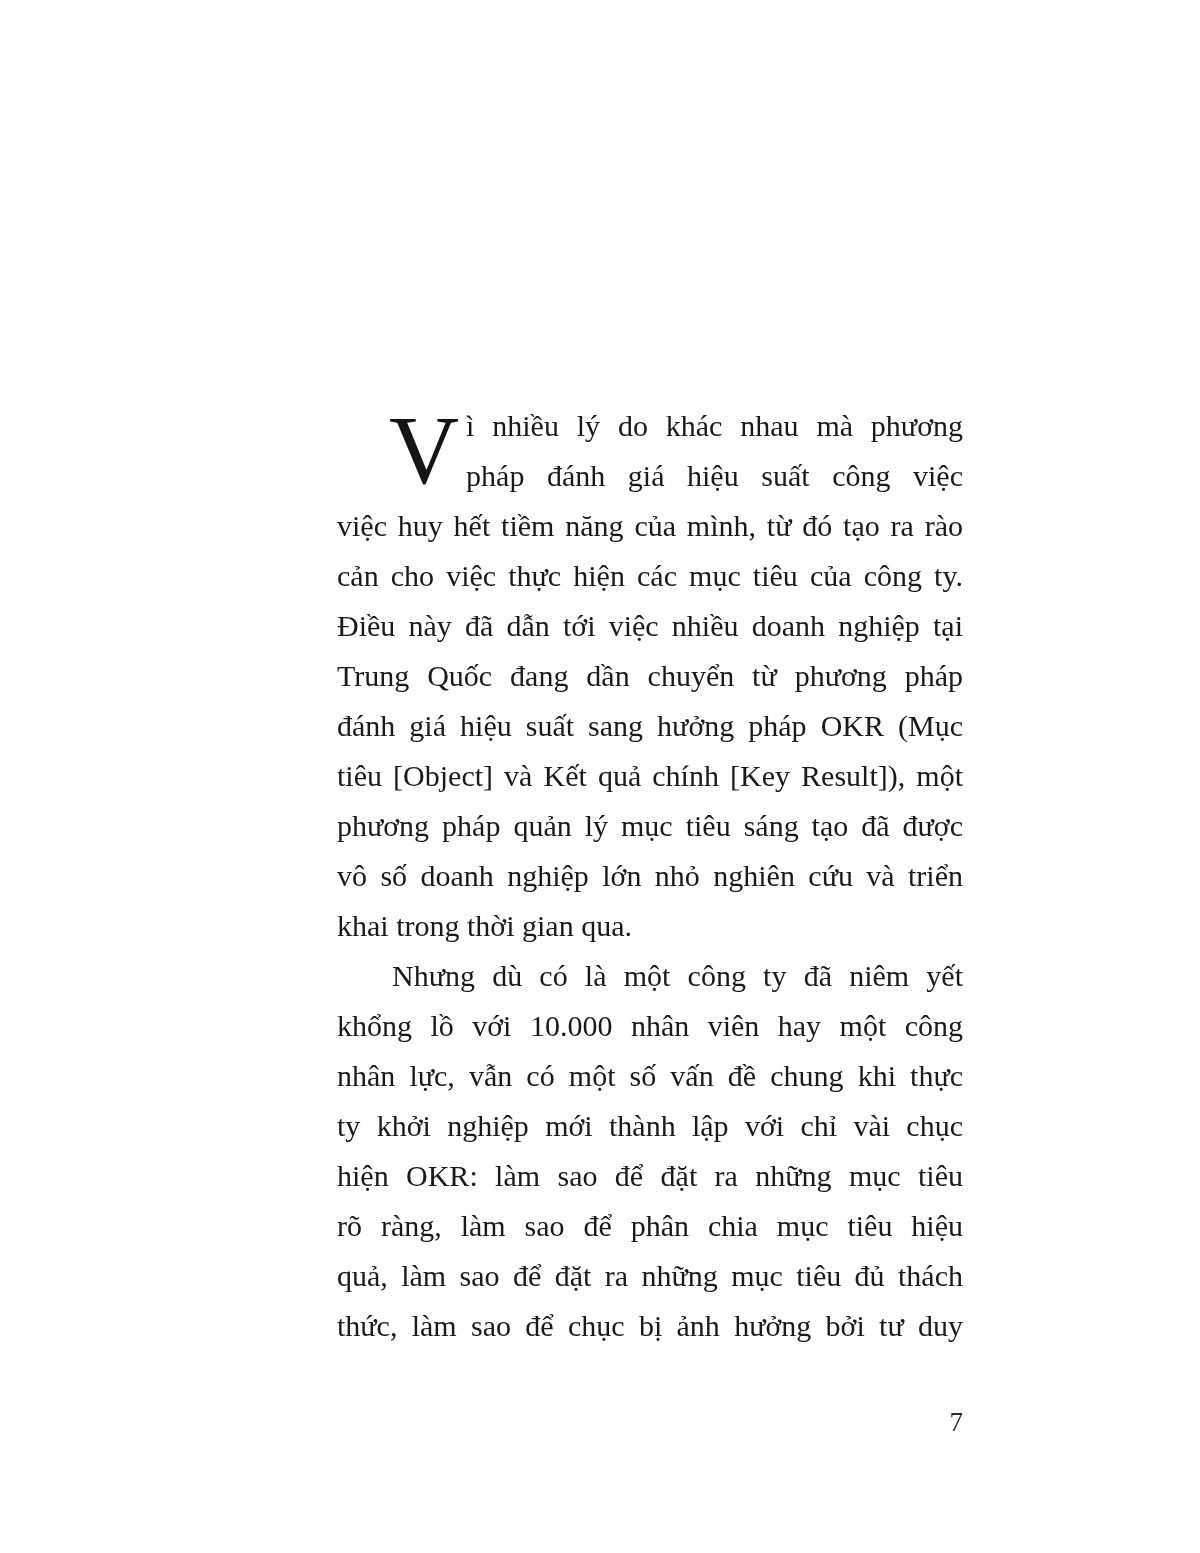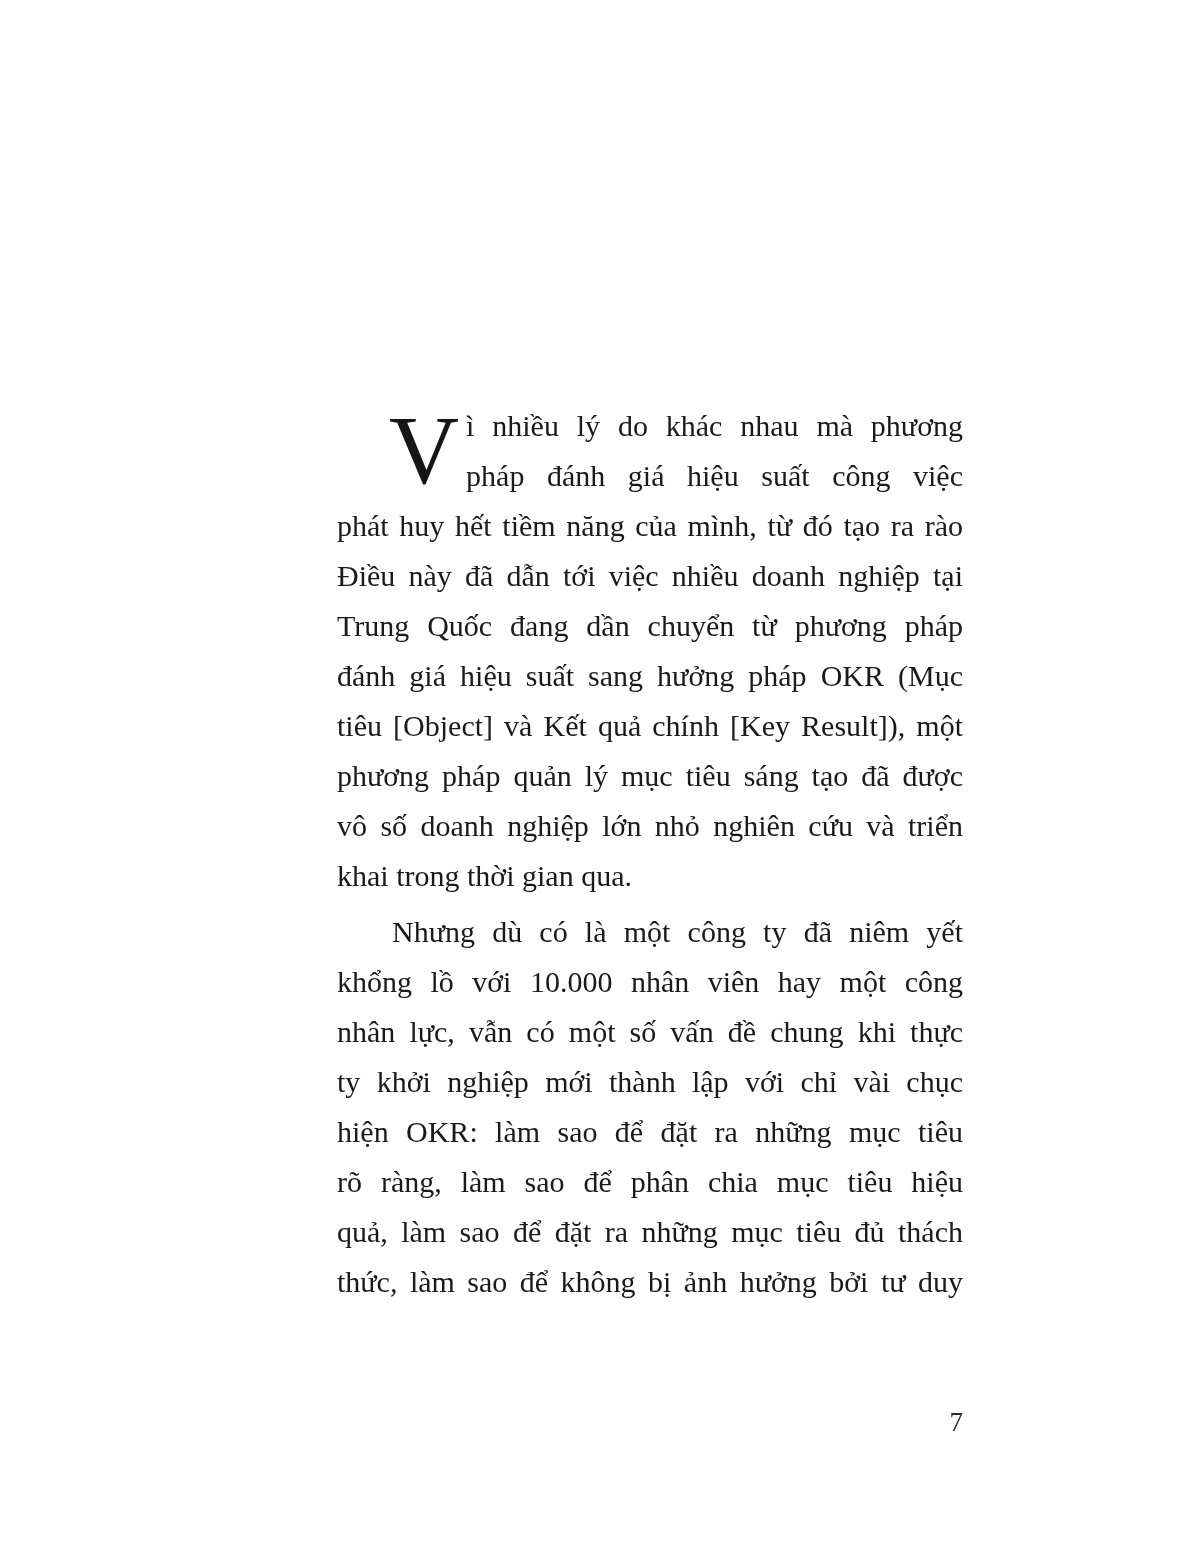--- a/index.html
+++ b/index.html
@@ -21,21 +21,20 @@
     left: 337px;
     top: 401px;
     width: 626px;
     font-size: 30px;
     line-height: 50px;
   }
   .paragraph {
     margin: 0;
   }
   .paragraph + .paragraph {
-    margin-top: 6px;
     font-family: Liberation Serif, serif;
   }
   
   .dropcap {
     float: left;
     margin-left: 52px;
     margin-right: 7px;
     font-size: 97px;
     line-height: 100px;
     height: 100px;
@@ -69,38 +68,39 @@
 <body>
 
 <div class="page">
 
   <div class="text-block">
 
     <div class="paragraph">
       <span class="dropcap">V</span>
       <div class="line">ì nhiều lý do khác nhau mà phương</div>
       <div class="line">pháp đánh giá hiệu suất công việc</div>
-      <div class="line">phát huy hết tiềm năng của mình, từ đó tạo ra rào</div>
+      <div class="line">việc huy hết tiềm năng của mình, từ đó tạo ra rào</div>
+      <div class="line">cản cho việc thực hiện các mục tiêu của công ty.</div>
       <div class="line">Điều này đã dẫn tới việc nhiều doanh nghiệp tại</div>
       <div class="line">Trung Quốc đang dần chuyển từ phương pháp</div>
       <div class="line">đánh giá hiệu suất sang hưởng pháp OKR (Mục</div>
       <div class="line">tiêu [Object] và Kết quả chính [Key Result]), một</div>
       <div class="line">phương pháp quản lý mục tiêu sáng tạo đã được</div>
       <div class="line">vô số doanh nghiệp lớn nhỏ nghiên cứu và triển</div>
       <div class="line last-line">khai trong thời gian qua.</div>
     </div>
 
     <div class="paragraph">
       <div class="line indented">Nhưng dù có là một công ty đã niêm yết</div>
       <div class="line">khổng lồ với 10.000 nhân viên hay một công</div>
       <div class="line">nhân lực, vẫn có một số vấn đề chung khi thực</div>
       <div class="line">ty khởi nghiệp mới thành lập với chỉ vài chục</div>
       <div class="line">hiện OKR: làm sao để đặt ra những mục tiêu</div>
       <div class="line">rõ ràng, làm sao để phân chia mục tiêu hiệu</div>
       <div class="line">quả, làm sao để đặt ra những mục tiêu đủ thách</div>
-      <div class="line">thức, làm sao để không bị ảnh hưởng bởi tư duy</div>
+      <div class="line">thức, làm sao để chục bị ảnh hưởng bởi tư duy</div>
     </div>
 
   </div>
 
   <div class="page-number">7</div>
 
 </div>
 
 </body></html>

